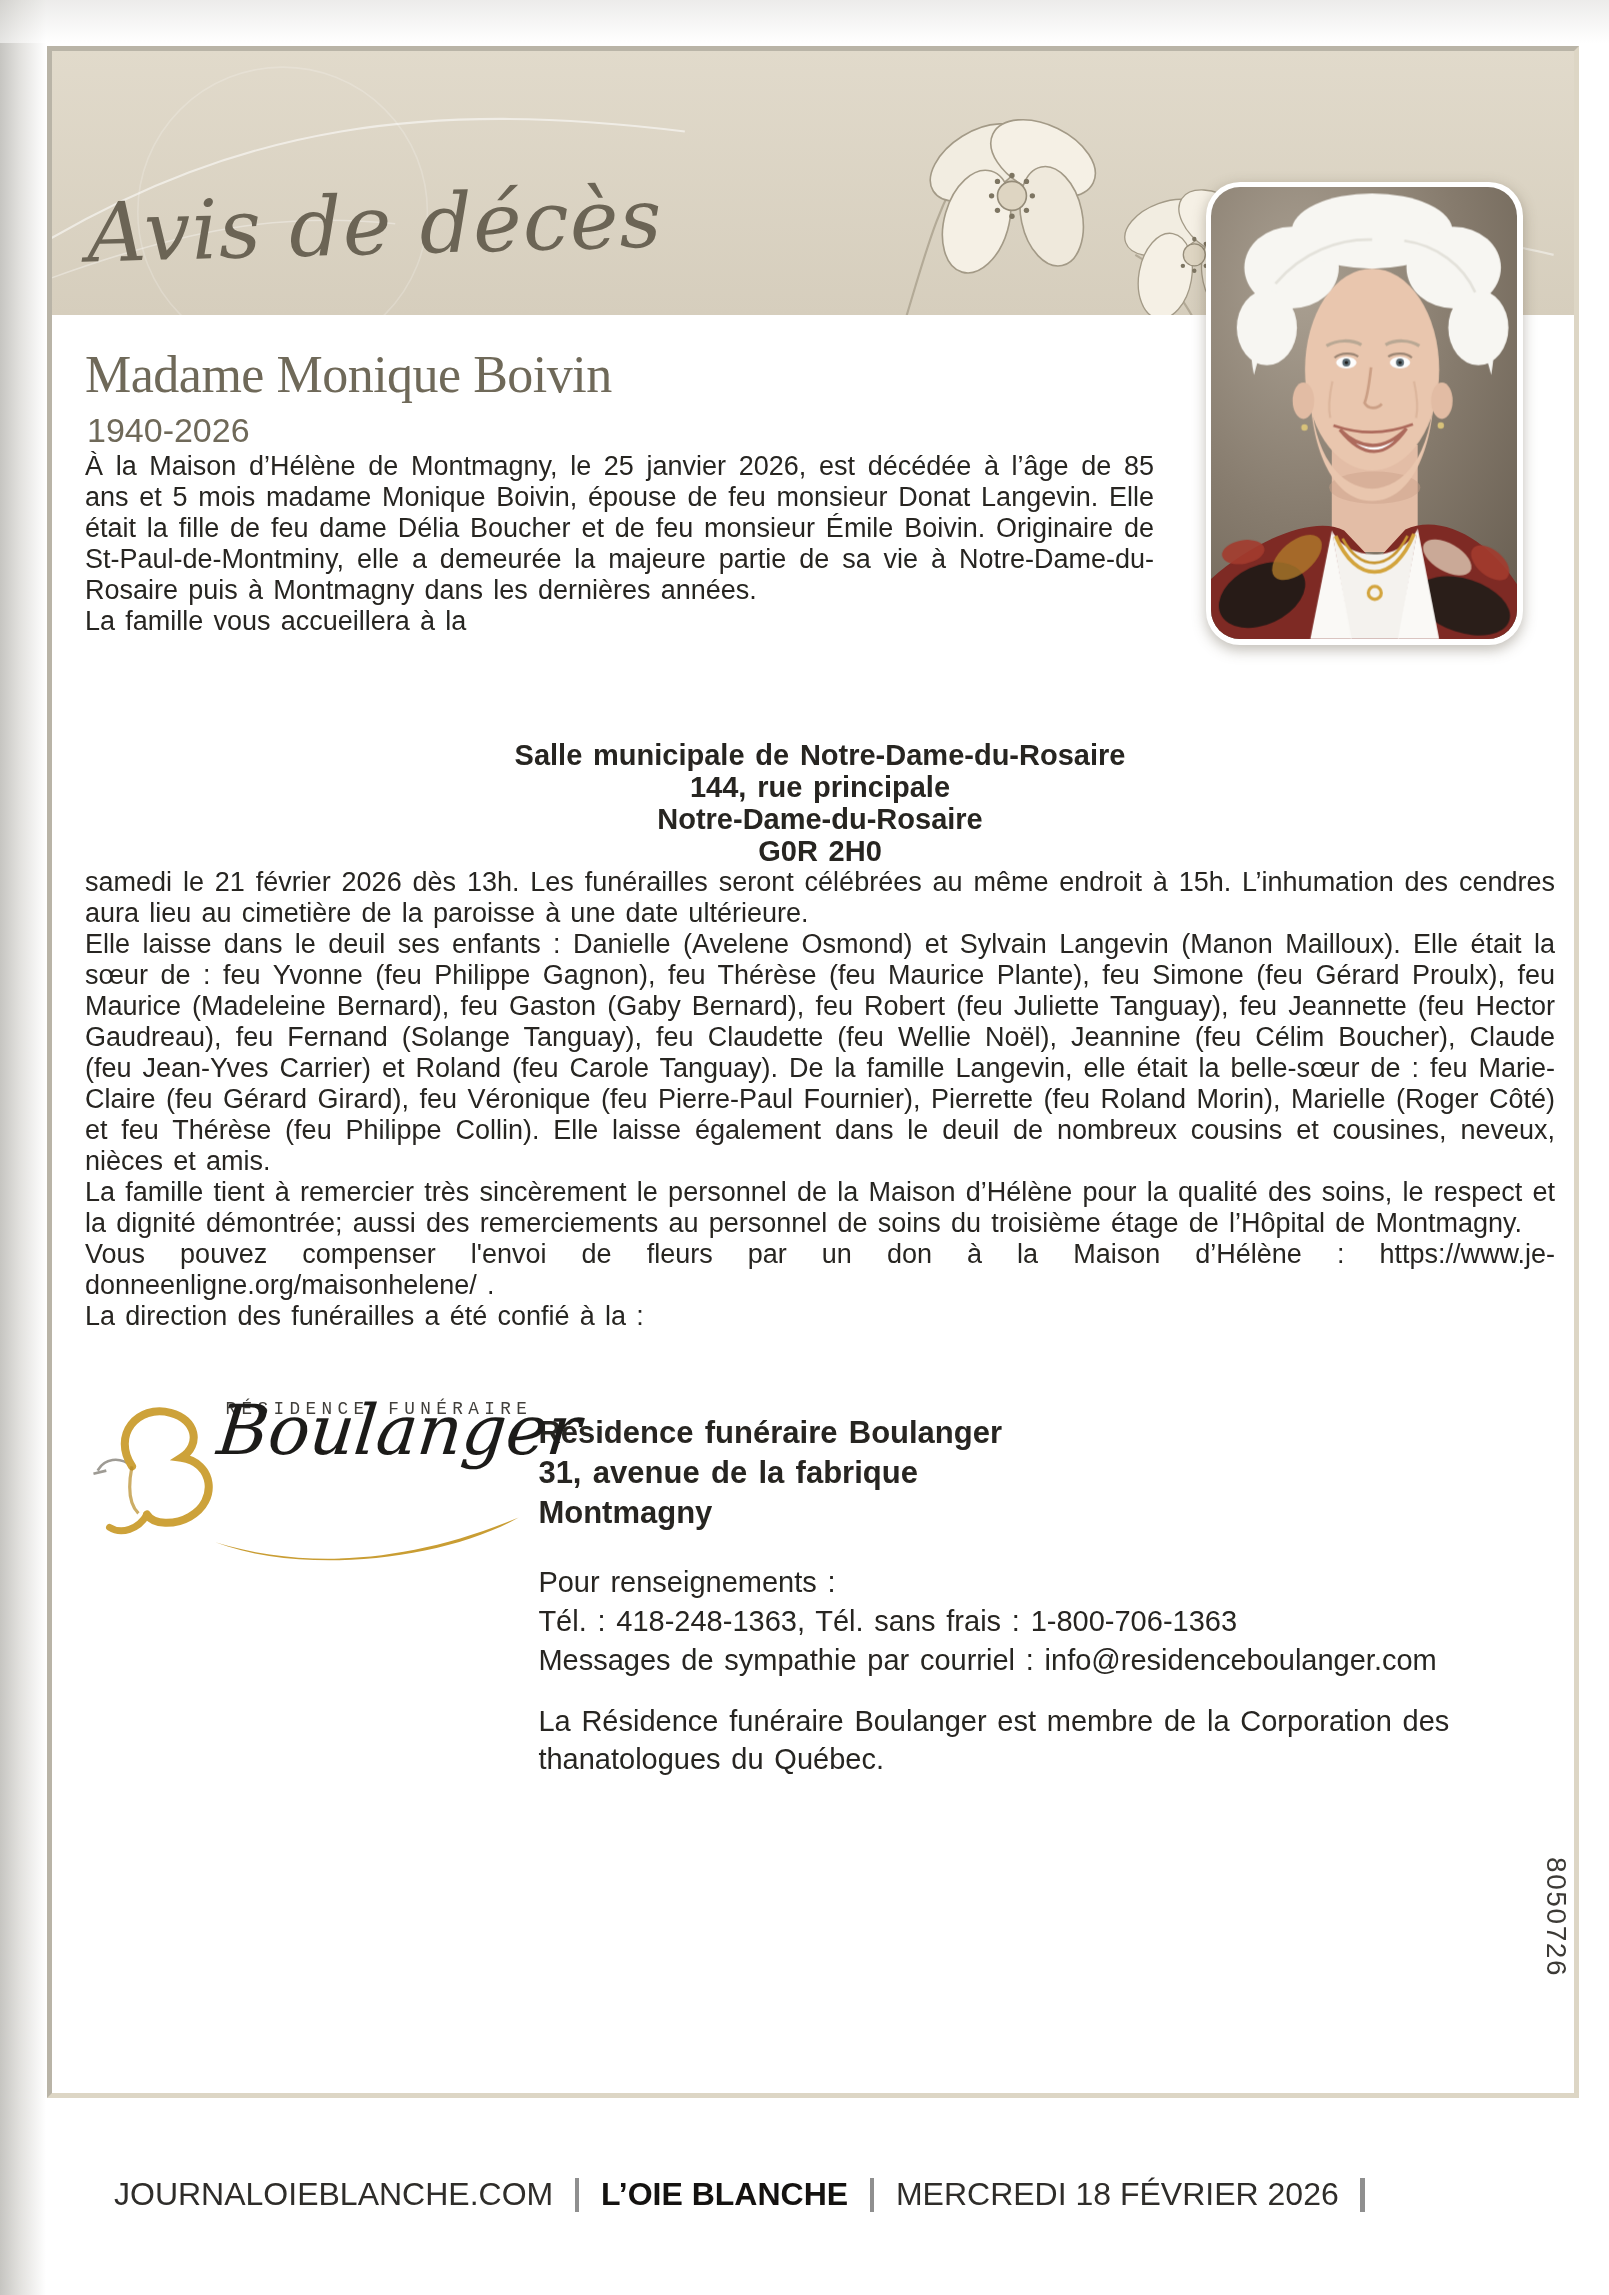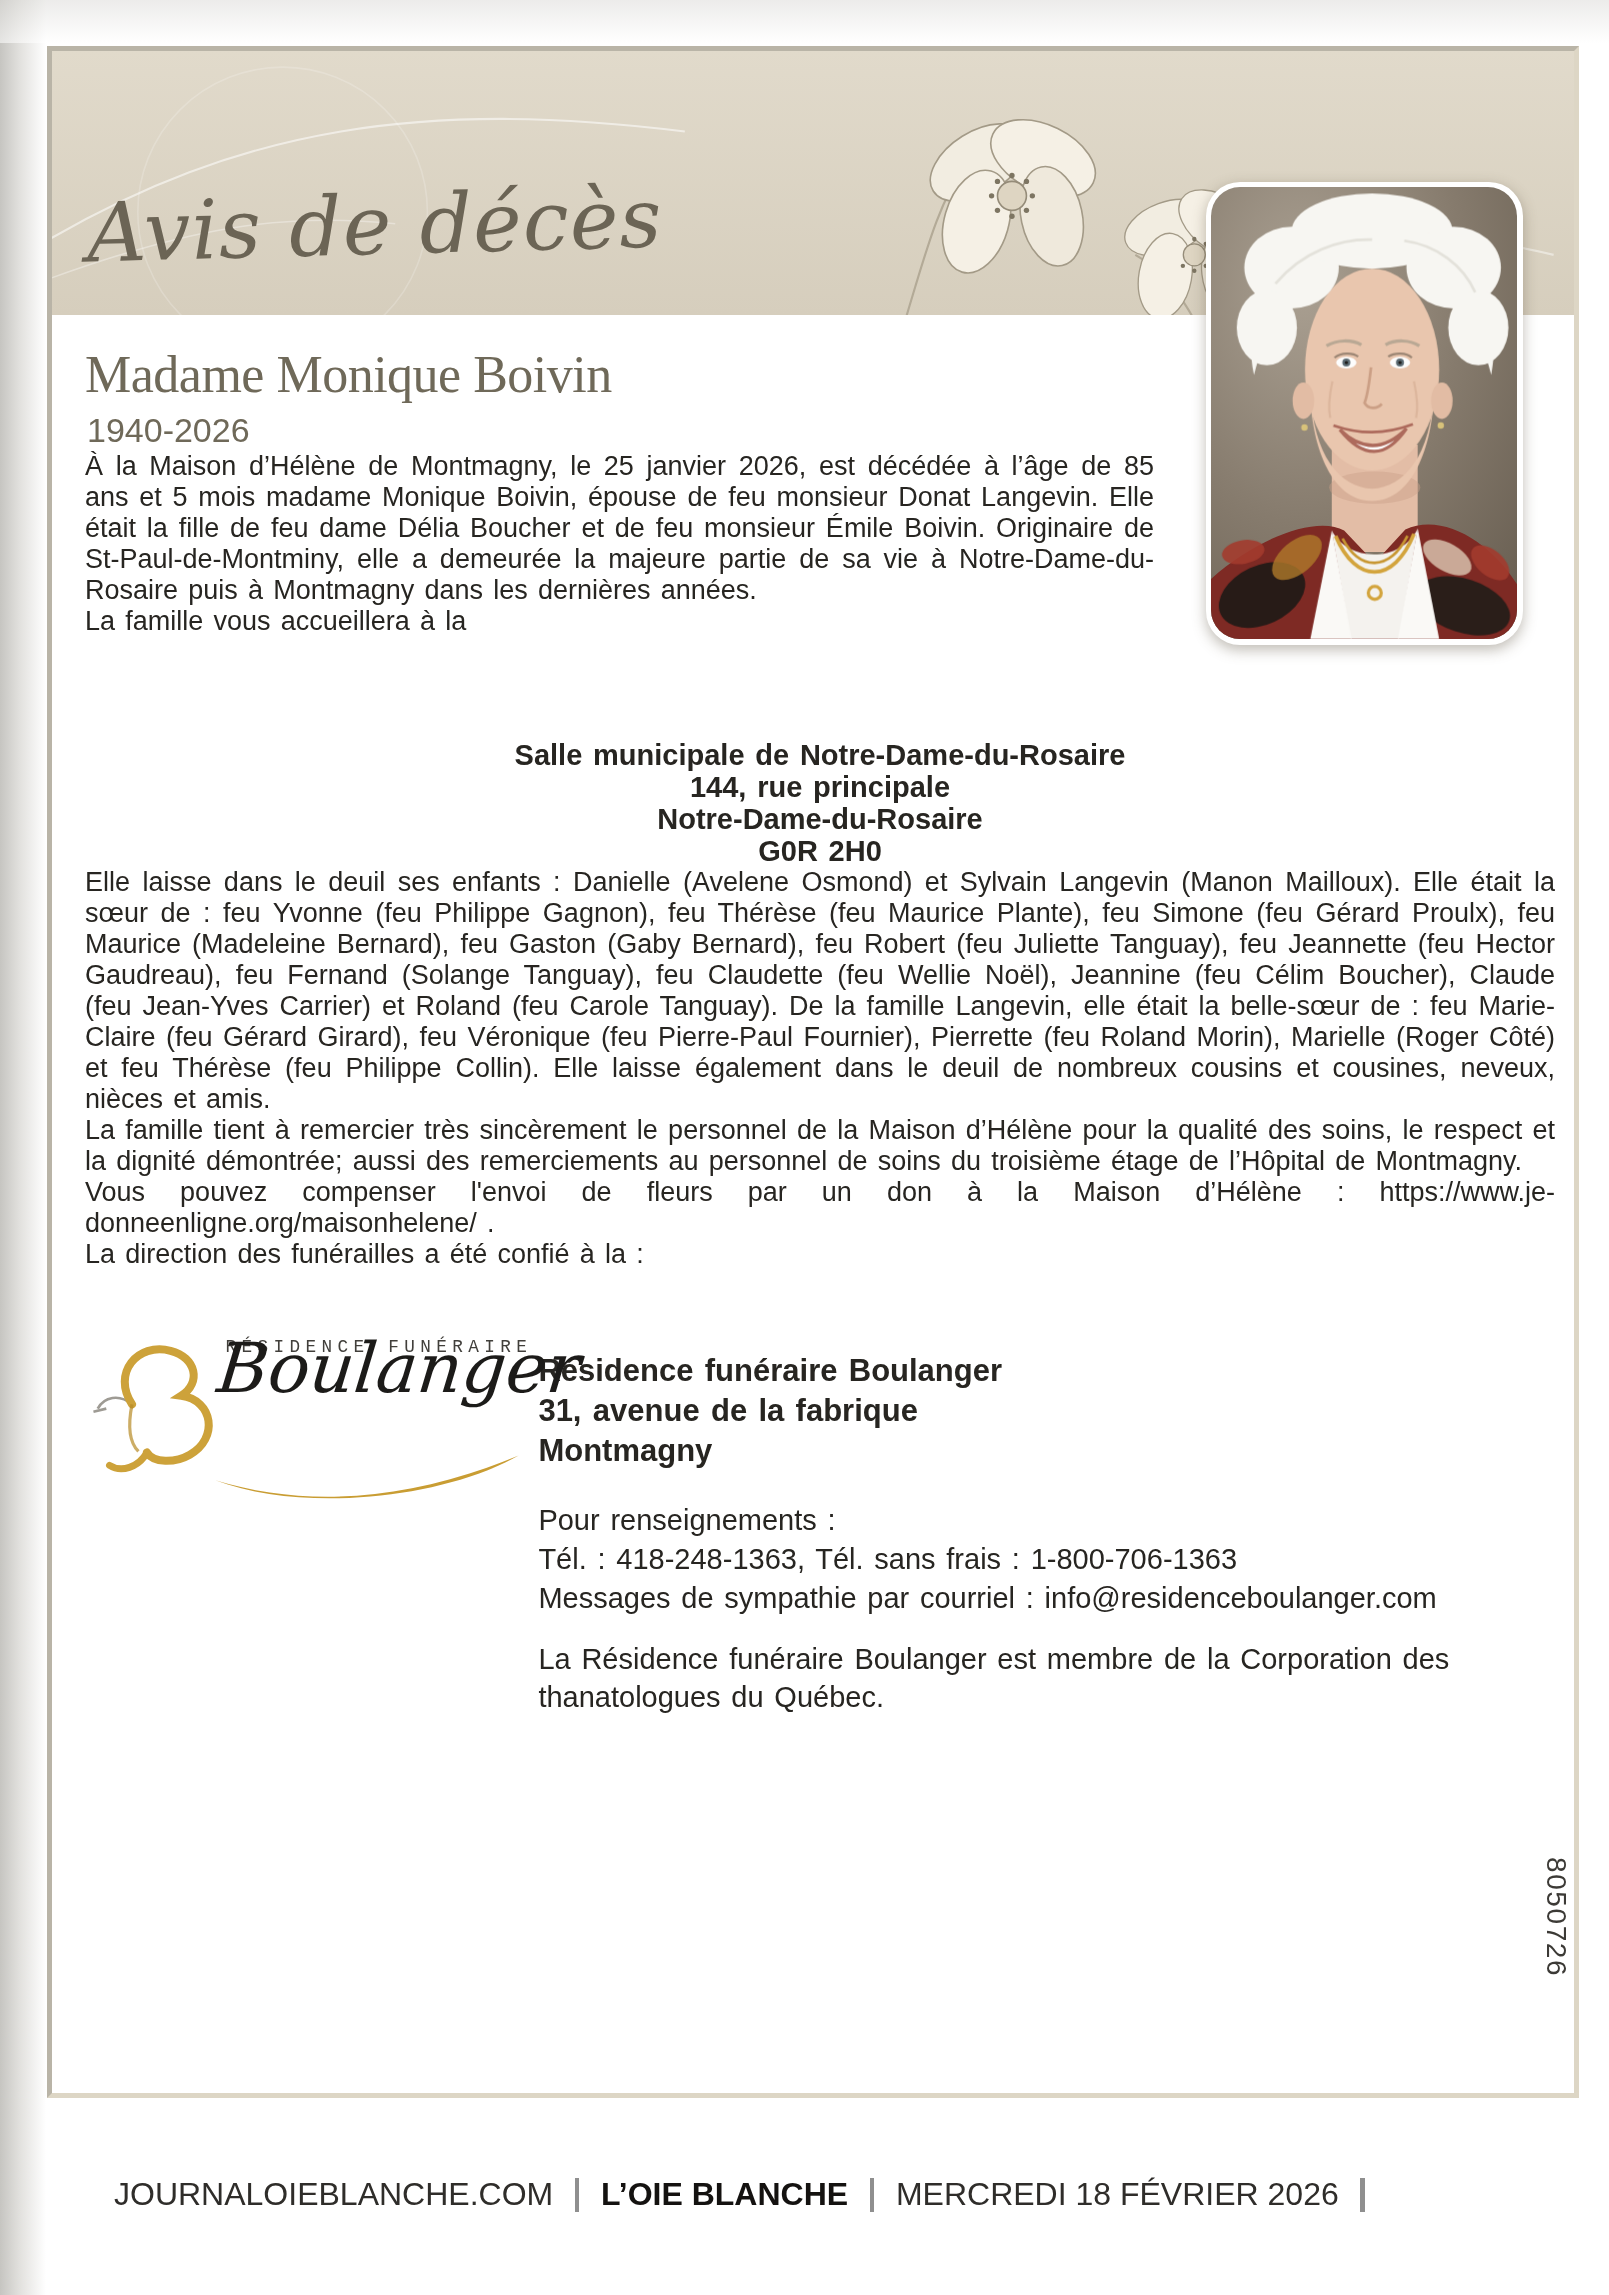--- a/index.html
+++ b/index.html
@@ -190,20 +190,21 @@
     <p class="intro">À la Maison d’Hélène de Montmagny, le 25 janvier 2026, est décédée à l’âge de 85 ans et 5 mois madame Monique Boivin, épouse de feu monsieur Donat Langevin. Elle était la fille de feu dame Délia Boucher et de feu monsieur Émile Boivin. Originaire de St-Paul-de-Montminy, elle a demeurée la majeure partie de sa vie à Notre-Dame-du-Rosaire puis à Montmagny dans les dernières années.</p>
     <p class="welcome">La famille vous accueillera à la</p>
 
     <div class="venue">
       <div>Salle municipale de Notre-Dame-du-Rosaire</div>
       <div>144, rue principale</div>
       <div>Notre-Dame-du-Rosaire</div>
       <div>G0R 2H0</div>
     </div>
 
+    <p class="schedule">samedi le 21 février 2026 dès 13h. Les funérailles seront célébrées au même endroit à 15h. L’inhumation des cendres aura lieu au cimetière de la paroisse à une date ultérieure.</p>
     <p class="family">Elle laisse dans le deuil ses enfants : Danielle (Avelene Osmond) et Sylvain Langevin (Manon Mailloux). Elle était la sœur de : feu Yvonne (feu Philippe Gagnon), feu Thérèse (feu Maurice Plante), feu Simone (feu Gérard Proulx), feu Maurice (Madeleine Bernard), feu Gaston (Gaby Bernard), feu Robert (feu Juliette Tanguay), feu Jeannette (feu Hector Gaudreau), feu Fernand (Solange Tanguay), feu Claudette (feu Wellie Noël), Jeannine (feu Célim Boucher), Claude (feu Jean-Yves Carrier) et Roland (feu Carole Tanguay). De la famille Langevin, elle était la belle-sœur de : feu Marie-Claire (feu Gérard Girard), feu Véronique (feu Pierre-Paul Fournier), Pierrette (feu Roland Morin), Marielle (Roger Côté) et feu Thérèse (feu Philippe Collin). Elle laisse également dans le deuil de nombreux cousins et cousines, neveux, nièces et amis.</p>
     <p class="thanks">La famille tient à remercier très sincèrement le personnel de la Maison d’Hélène pour la qualité des soins, le respect et la dignité démontrée; aussi des remerciements au personnel de soins du troisième étage de l’Hôpital de Montmagny.</p>
     <p class="flowersp">Vous pouvez compenser l'envoi de fleurs par un don à la Maison d’Hélène : https://www.je-donneenligne.org/maisonhelene/ .</p>
     <p class="direction">La direction des funérailles a été confié à la :</p>
 
     <div class="fh-row">
       <div class="fh-logo">
         <svg class="dove" width="129" height="166" viewBox="0 0 240 310">
           <path d="M14 158 C 26 136 54 130 78 150 M6 164 L 30 158" stroke="#9e9b94" stroke-width="5" fill="none"></path>
           <path d="M78 150 C 40 92 88 34 150 50 C 198 62 208 110 170 134 C 230 142 240 214 186 244 C 158 260 118 260 106 240" stroke="#cda23a" stroke-width="15" fill="none" stroke-linecap="round"></path>

